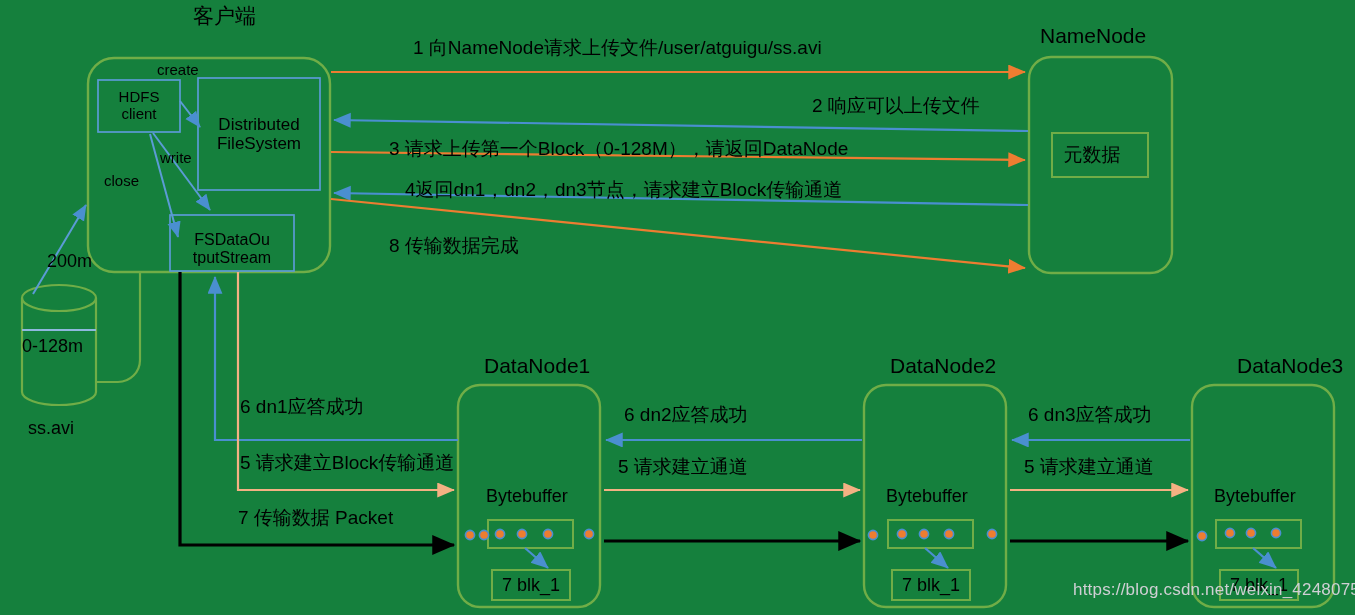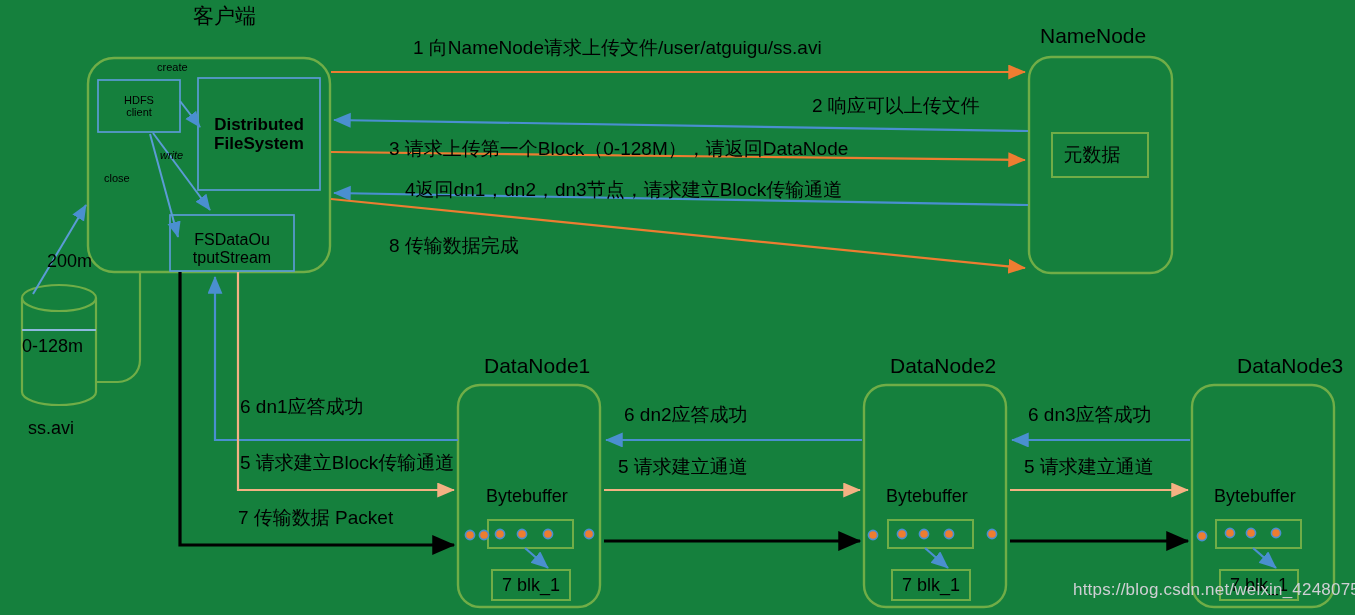--- a/index.html
+++ b/index.html
@@ -2,21 +2,21 @@
 <html><head>
 <meta charset="utf-8">
 <style>
   html,body{margin:0;padding:0;background:#ffffff;}
   body{font-family:"Liberation Sans","DejaVu Sans",sans-serif;}
   #stage{position:relative;width:1355px;height:615px;background:#15803d;overflow:hidden;}
   #stage svg.layer{position:absolute;left:0;top:0;width:1355px;height:615px;pointer-events:none;}
   .lbl{position:absolute;color:#000;white-space:nowrap;line-height:1.08;}
   .ttl{font-size:21px;}
   .step{font-size:19px;}
-  .small{font-size:11px;}
+  .small{font-size:15px;}
   .boxtxt{position:absolute;display:flex;align-items:center;justify-content:center;
           text-align:center;line-height:1.12;}
   .wm{position:absolute;font-size:17px;color:#cfcfd4;white-space:nowrap;letter-spacing:.2px;}
 </style>
 </head>
 <body>
 
 <div id="stage">
 
   <svg class="layer" viewBox="0 0 1355 615">
@@ -127,32 +127,32 @@
     <line x1="1010" y1="541" x2="1188" y2="541" stroke="#000000" stroke-width="3.2" marker-end="url(#ah-black)"></line>
   </svg>
 
   <div class="lbl ttl" style="left:193px;top:5px;">客户端</div>
 
   <div class="boxtxt small" style="left:98px;top:80px;width:82px;height:52px;flex-direction:column;">
     <span>HDFS</span>
     <span>client</span>
   </div>
 
-  <div class="boxtxt" style="left:198px;top:78px;width:122px;height:112px;flex-direction:column;font-size:17px;font-weight:bold;">
+  <div class="boxtxt" style="left:198px;top:78px;width:122px;height:112px;flex-direction:column;font-size:17px;">
     <span>Distributed</span>
     <span>FileSystem</span>
   </div>
 
   <div class="boxtxt" style="left:170px;top:215px;width:124px;height:68px;flex-direction:column;font-size:16px;">
     <span>FSDataOu</span>
     <span>tputStream</span>
   </div>
 
   <div class="lbl small" style="left:157px;top:62px;">create</div>
-  <div class="lbl small" style="left:160px;top:150px;font-style:italic;">write</div>
+  <div class="lbl small" style="left:160px;top:150px;">write</div>
   <div class="lbl small" style="left:104px;top:173px;">close</div>
 
   <div class="lbl" style="left:47px;top:252px;font-size:18px;">200m</div>
   <div class="lbl" style="left:22px;top:337px;font-size:18px;">0-128m</div>
   <div class="lbl" style="left:28px;top:419px;font-size:18px;">ss.avi</div>
 
   <div class="lbl ttl" style="left:1040px;top:25px;">NameNode</div>
   <div class="boxtxt" style="left:1052px;top:133px;width:80px;height:44px;font-size:19px;">元数据</div>
 
   <div class="lbl step" style="left:389px;top:38px;margin-left:24px;">1 向NameNode请求上传文件/user/atguigu/ss.avi</div>

